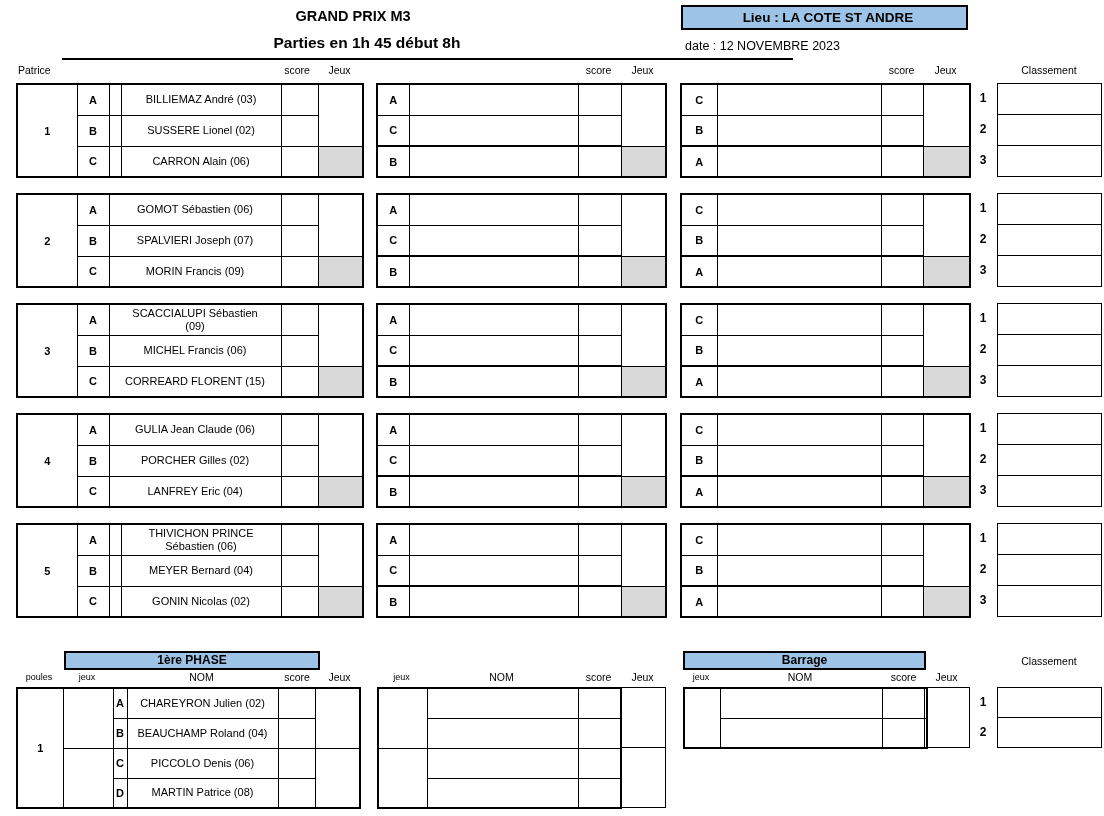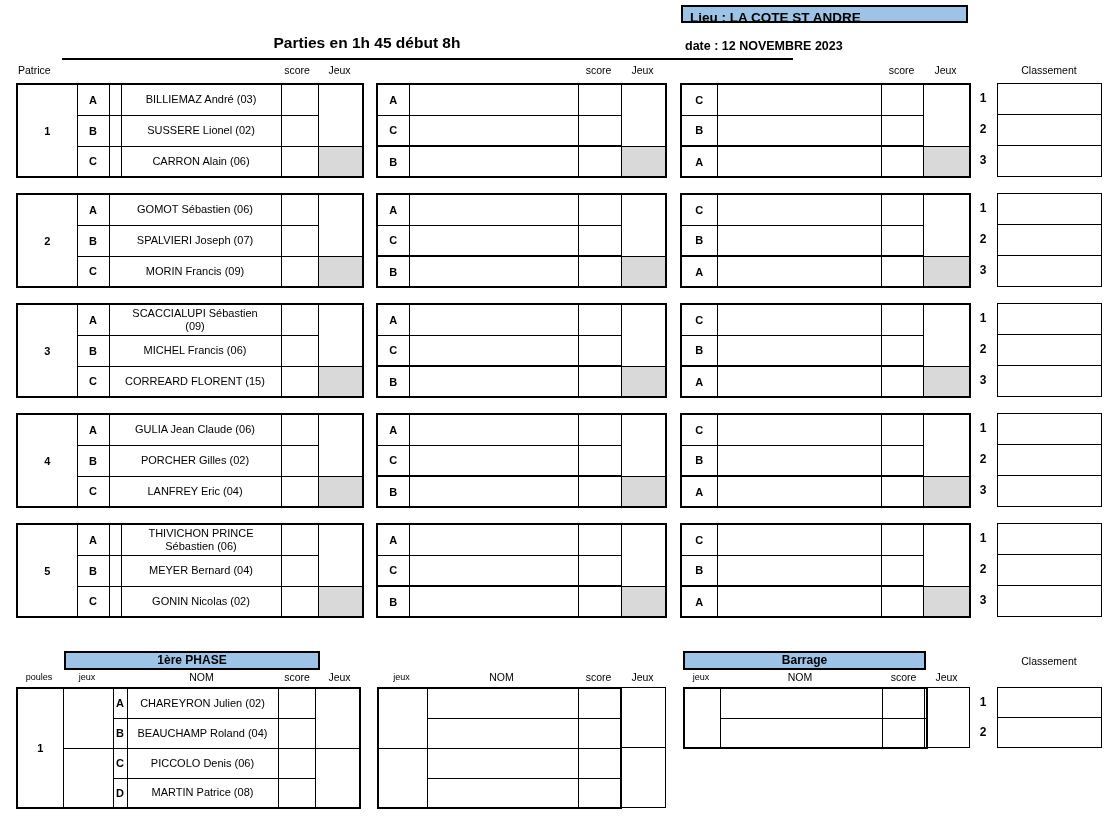--- a/index.html
+++ b/index.html
@@ -32,36 +32,37 @@
   td.pname { font-size:11px; line-height:1.15; }
   td.jeuxc { border-left:2.5px solid #000; }
   tr.psep td { border-bottom:2.5px solid #000; }
   td.bnum { font-weight:bold; font-size:17px; }
   td.blet { font-size:8px; font-weight:bold; padding:0; }
   span.wrapnarrow { display:inline-block; max-width:140px; }
 
   .title { font-weight:bold; font-size:14.5px; text-align:center; }
   .subtitle { font-weight:bold; font-size:15.5px; text-align:center; }
   .lieu { border:2px solid #000; font-weight:bold; font-size:13.5px; line-height:21px; padding-left:7px; }
-  .datel { font-weight:bold; font-size:12.5px; }
+  .datel { font-weight:normal; font-size:12.5px; }
   .hline { height:2px; background:#000; }
   .colhead { font-size:10.5px; text-align:center; }
   .colhead.left { text-align:left; }
   .colhead.small { font-size:9px;text-align:center; }
   .phase { border:2px solid #000; font-weight:bold; font-size:12px; text-align:center; line-height:15px; height:19px; }
   .rank { font-weight:bold; font-size:12px; width:20px; text-align:center; line-height:31px; height:31px; }
   .rankb { line-height:30px; height:30px; }
 </style>
 </head>
 <body>
 
 <div class="page">
 
+  <div class="abs title" style="left:153px;top:8px;width:400px">GRAND PRIX M3</div>
   <div class="abs subtitle" style="left:167px;top:34px;width:400px">Parties en 1h 45 début 8h</div>
-  <div class="abs lieu" style="left: 681px; top: 5px; width: 287px; height: 18px; background-color: rgb(157, 195, 230);">Lieu : LA COTE ST ANDRE</div>
+  <div class="abs lieu" style="left: 681px; top: 5px; width: 287px; height: 25px; background-color: rgb(157, 195, 230); text-align: center;">Lieu : LA COTE ST ANDRE</div>
   <div class="abs datel" style="left:685px;top:39px">date : 12 NOVEMBRE 2023</div>
   <div class="abs hline" style="left:62px;top:58px;width:731px"></div>
 
   <div class="abs colhead left" style="left:18px;top:64px;width:60px">Patrice</div>
   <div class="abs colhead" style="left:277px;top:64px;width:40px">score</div>
   <div class="abs colhead" style="left:317px;top:64px;width:45px">Jeux</div>
   <div class="abs colhead" style="left:577px;top:64px;width:43px">score</div>
   <div class="abs colhead" style="left:620px;top:64px;width:45px">Jeux</div>
   <div class="abs colhead" style="left:881px;top:64px;width:41px">score</div>
   <div class="abs colhead" style="left:922px;top:64px;width:47px">Jeux</div>

